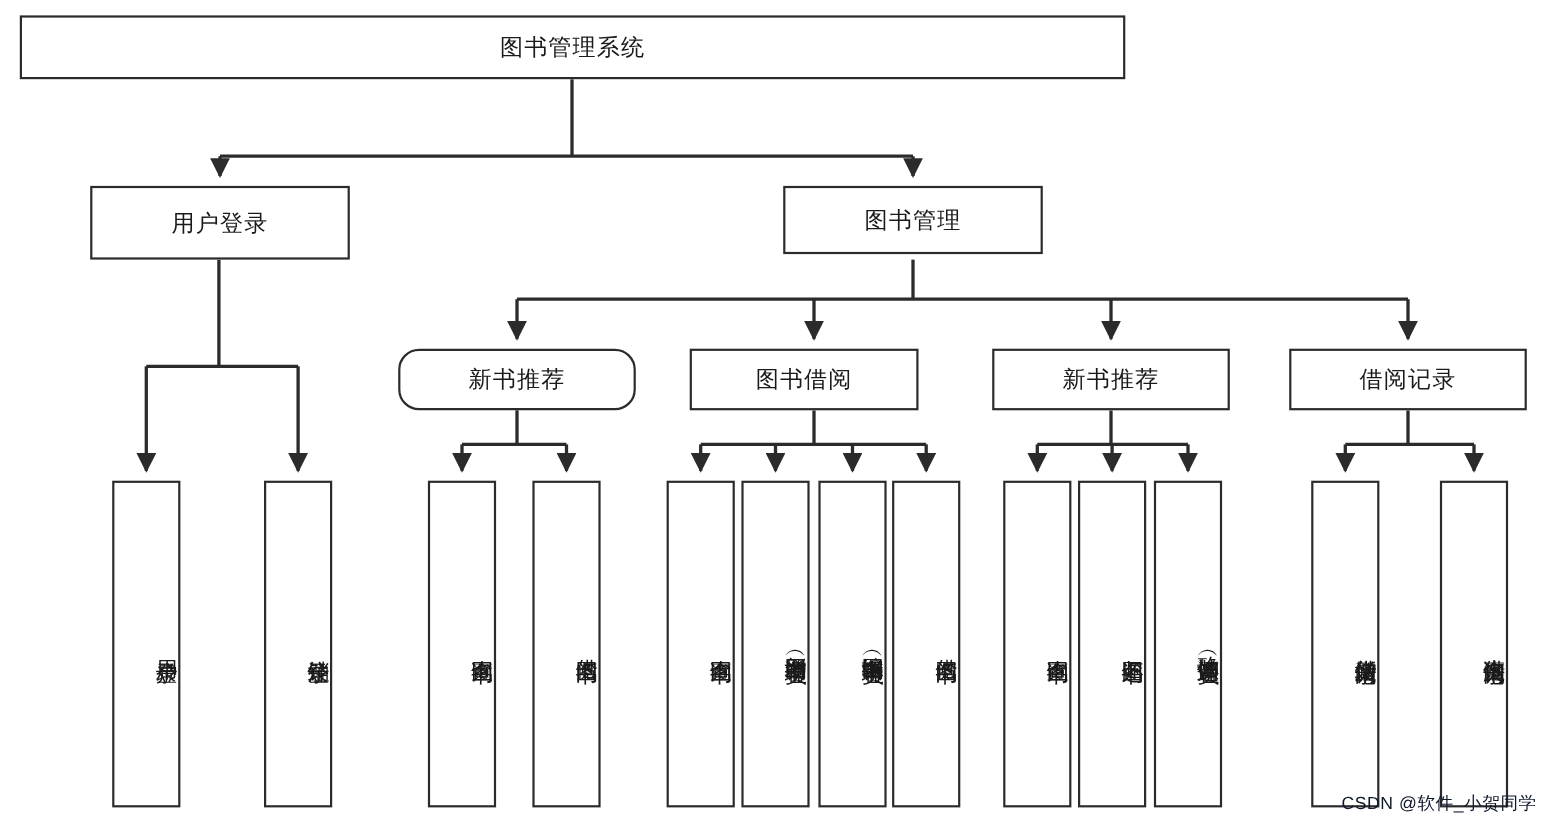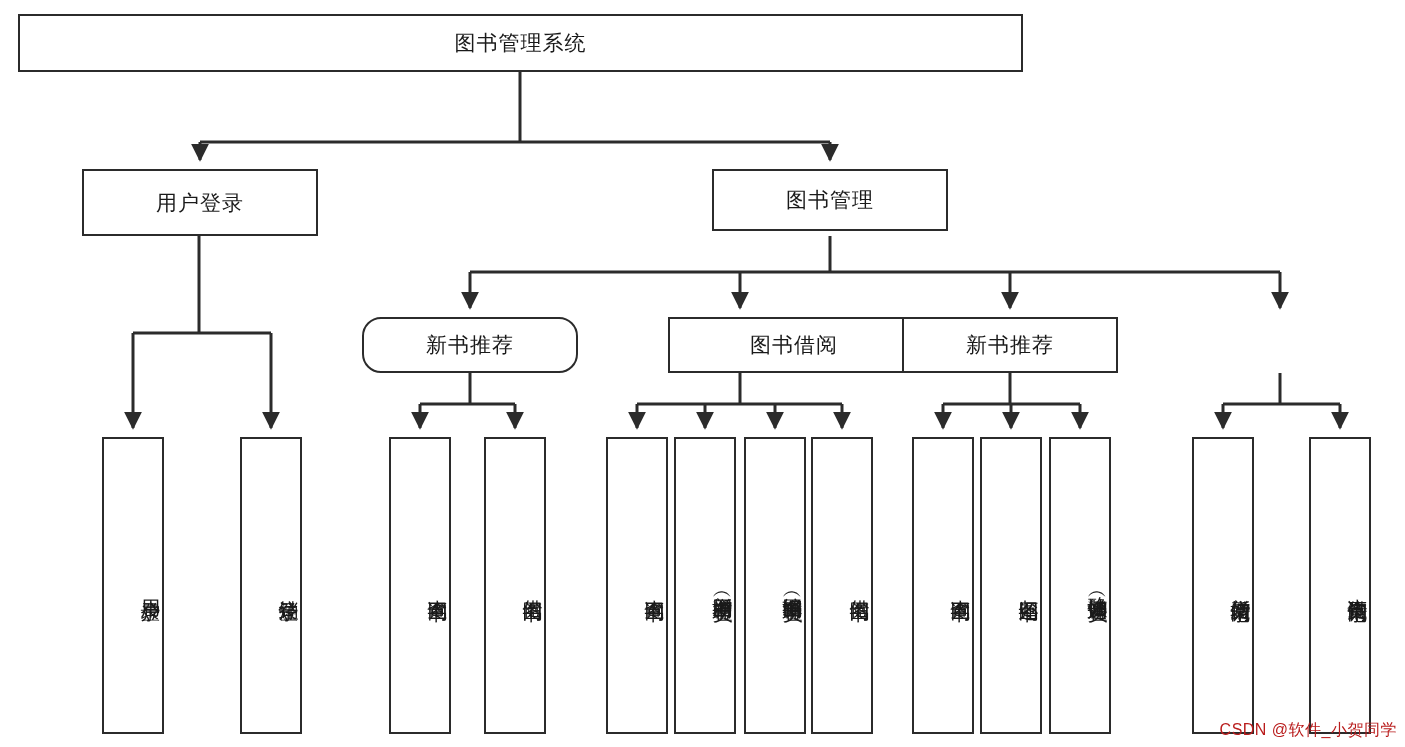--- a/index.html
+++ b/index.html
@@ -53,21 +53,21 @@
   .node.vert .vtext {
     writing-mode: vertical-rl;
     text-orientation: upright;
     letter-spacing: 1px;
   }
   .watermark {
     position: absolute;
     right: 8px;
     bottom: 6px;
     font-size: 16px;
-    color: #b91c1c;
+    color: #0f172a;
     z-index: 3;
     white-space: nowrap;
     letter-spacing: 0.5px;
   }
 </style>
 </head>
 <body>
 
 <div id="canvas">
 
@@ -128,25 +128,28 @@
   <div class="node horiz" style="left:82px; top:169px; width:236px; height:67px;">
     <span>用户登录</span>
   </div>
   <div class="node horiz" style="left:712px; top:169px; width:236px; height:62px;">
     <span>图书管理</span>
   </div>
 
   <div class="node horiz" style="left:362px; top:317px; width:216px; height:56px;border-radius:19px;">
     <span>新书推荐</span>
   </div>
-  <div class="node horiz" style="left:668px; top:317px; width:252px; height:56px;">
+  <div class="node horiz" style="left:627px; top:317px; width:208px; height:56px;">
     <span>图书借阅</span>
   </div>
   <div class="node horiz" style="left:902px; top:317px; width:216px; height:56px;">
     <span>新书推荐</span>
+  </div>
+  <div class="node horiz" style="left:1172px; top:317px; width:216px; height:56px;">
+    <span>借阅记录</span>
   </div>
 
   <div class="node vert" style="left:102px; top:437px; width:62px; height:297px;">
     <span class="vtext">用户登录</span>
   </div>
   <div class="node vert" style="left:240px; top:437px; width:62px; height:297px;">
     <span class="vtext">注销登录</span>
   </div>
 
   <div class="node vert" style="left:389px; top:437px; width:62px; height:297px;">

